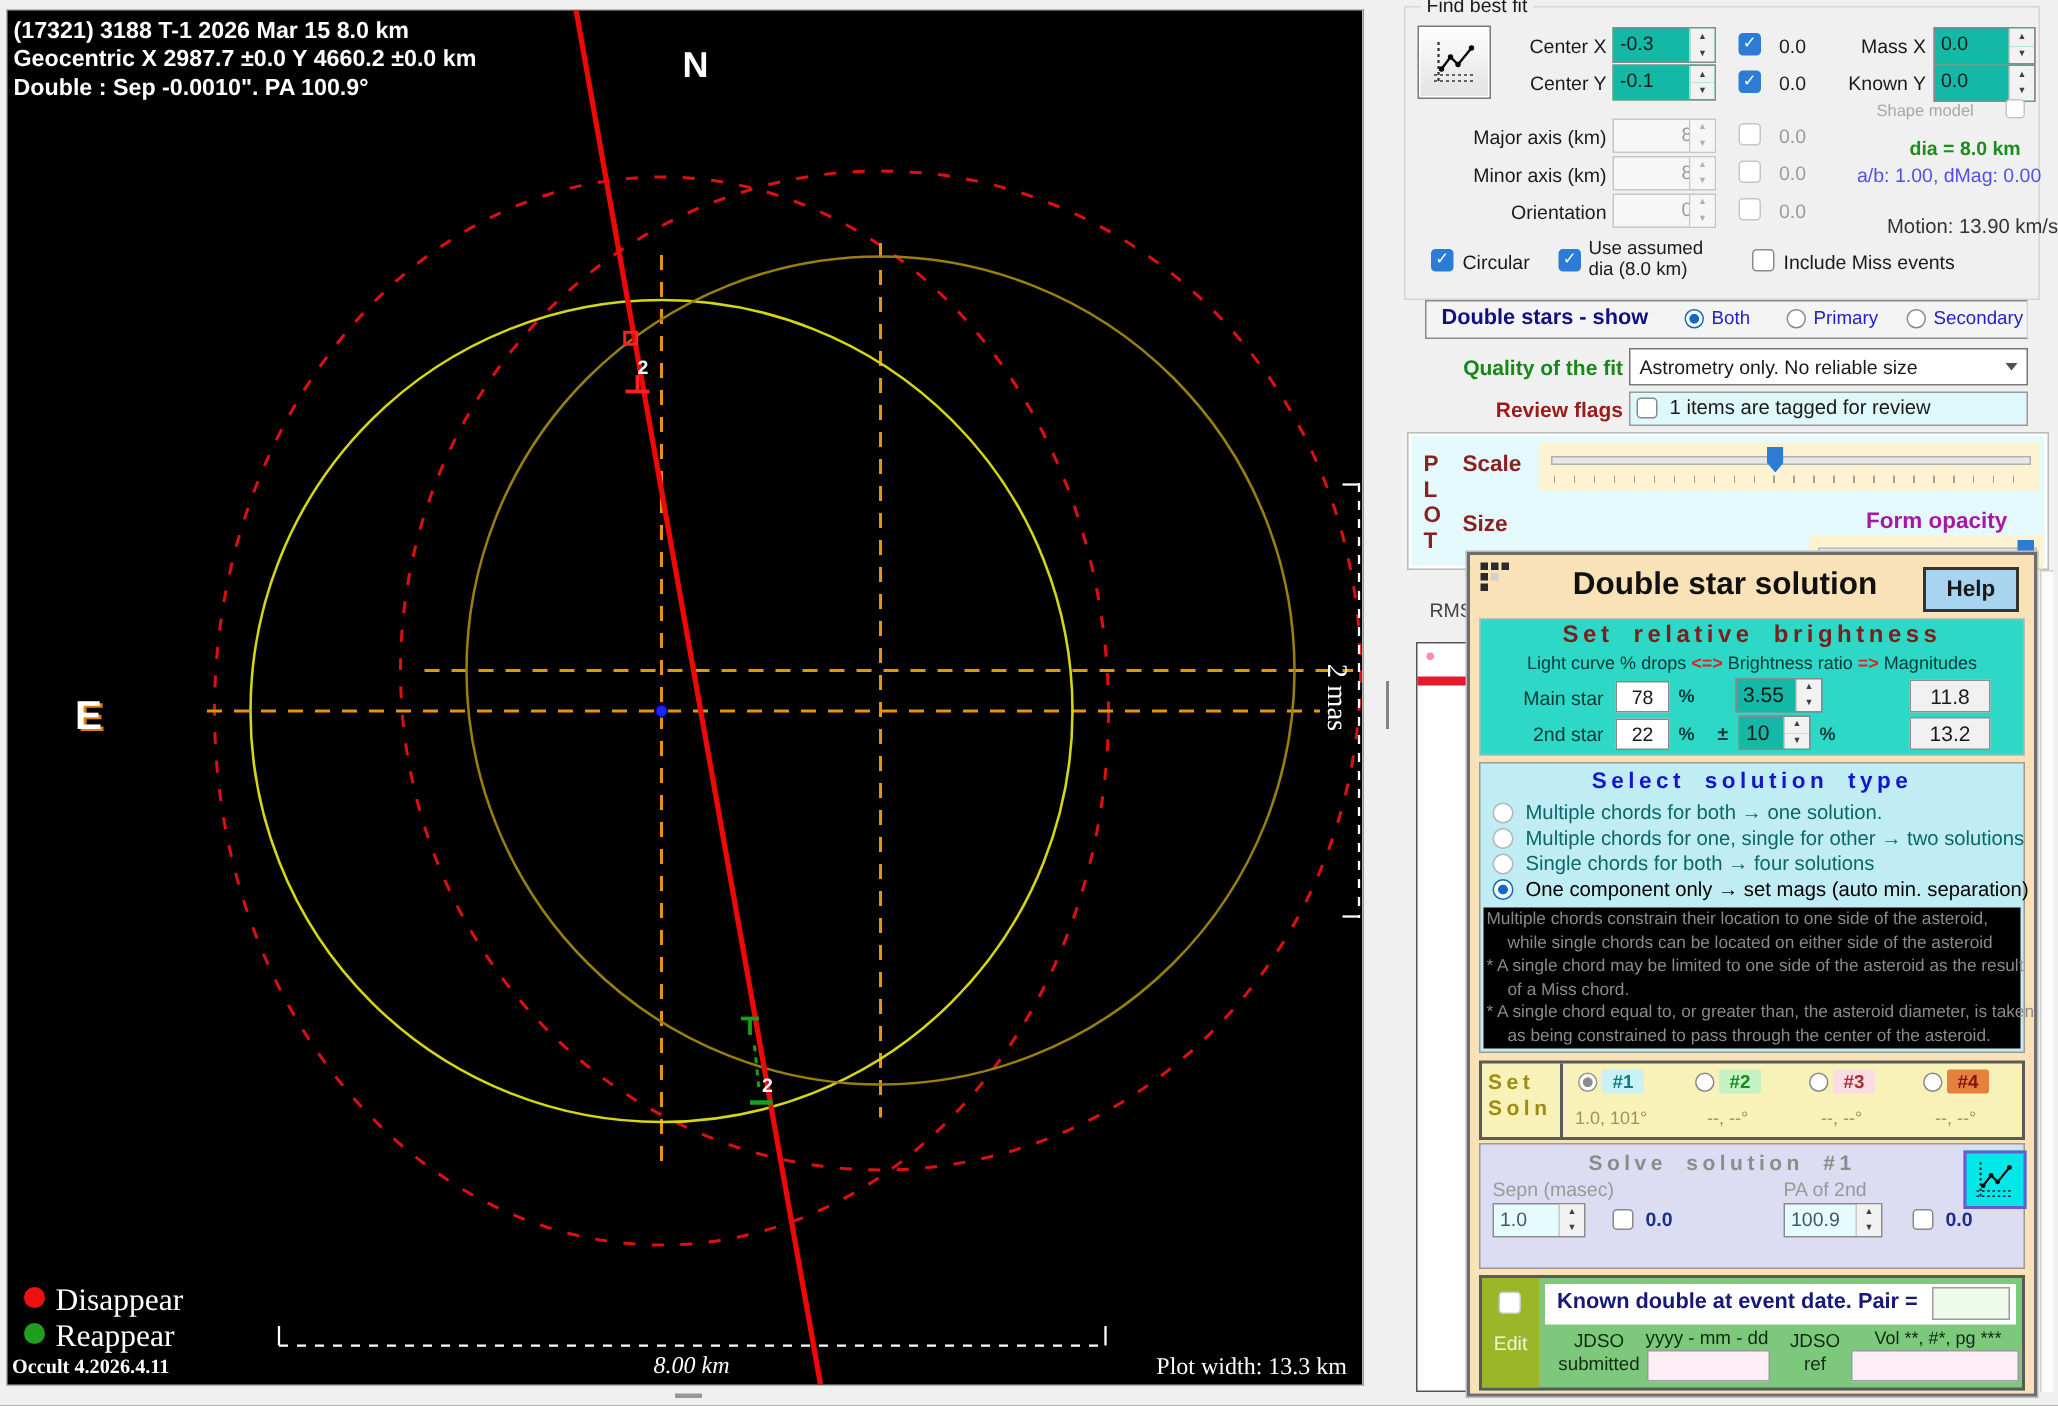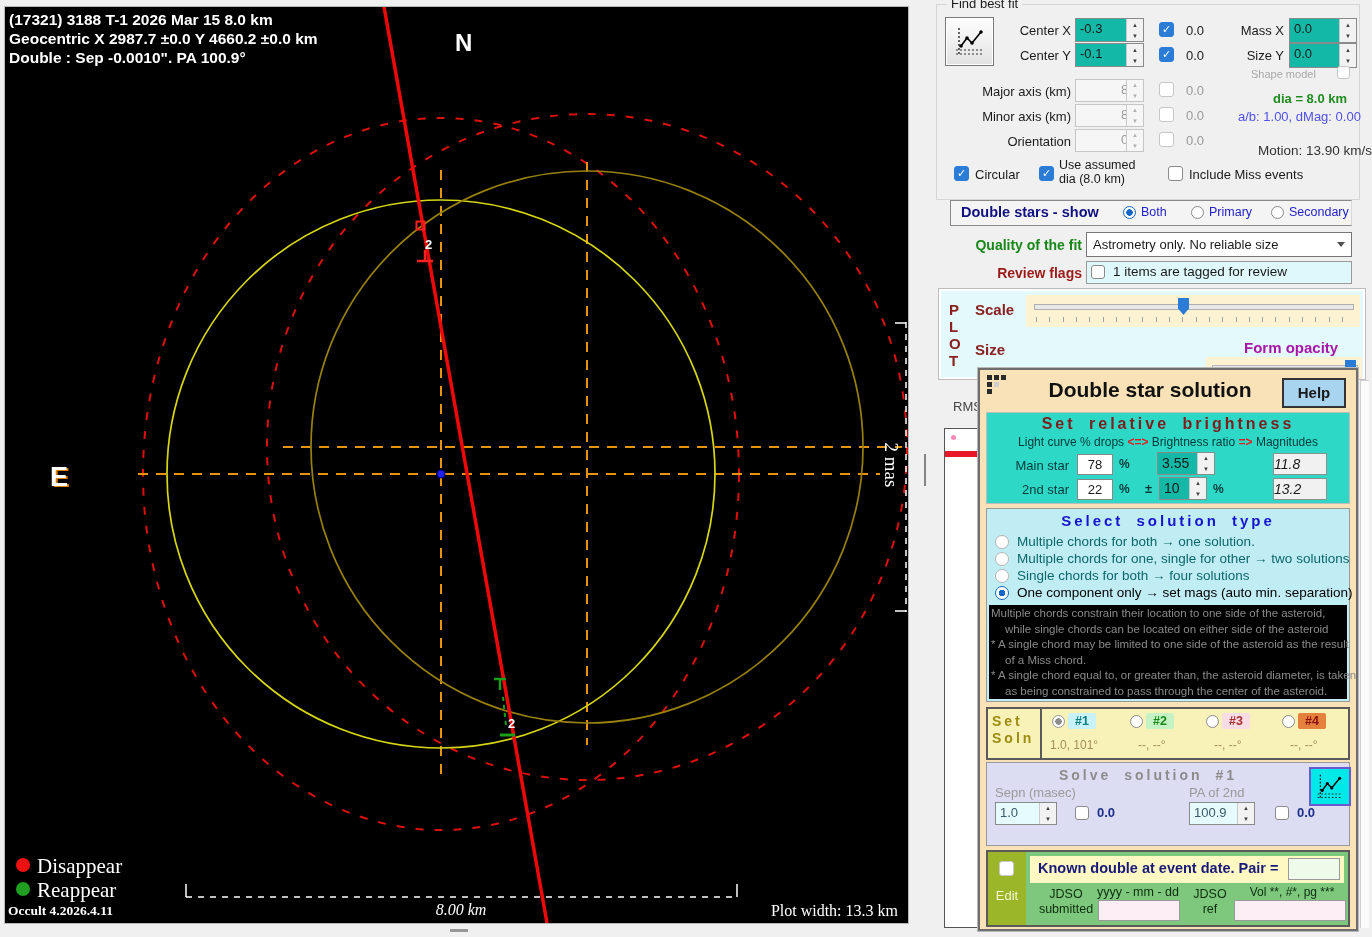--- a/index.html
+++ b/index.html
@@ -20,21 +20,21 @@
   .spinctl.dis{background:#f6f6f6;border-color:#c6c6c6;padding-left:41px;}
   .spinctl.dis .val{color:#9a9a9a;}
   .spinctl.dis .btns div{color:#b0b0b0;background:#f6f6f6;}
   .cb{width:15px;height:15px;background:#fff;border:1px solid #8a8a8a;border-radius:3px;box-sizing:border-box;}
   .cb.on{background:#2b7cd6;border-color:#2b7cd6;}
   .cb.on::after{content:"✓";color:#fff;font-size:11px;display:block;text-align:center;line-height:13px;}
   .cb.dis{border-color:#c6c6c6;}
   .radio{width:13px;height:13px;border-radius:50%;background:#fff;border:1.5px solid #8a8a8a;box-sizing:border-box;}
   .radio.sel{border:1.5px solid #1467c8;background:radial-gradient(circle,#1467c8 0 3px,#fff 3.5px 100%);}
   .radio.selgray{border:1.5px solid #969696;background:radial-gradient(circle,#8c8c8c 0 3px,#fff 3.5px 100%);}
-  .magbox{background:#f1f1f1;border:1px solid #8f8f8f;font-size:14px;line-height:20px;box-sizing:border-box;font-style:italic;}
+  .magbox{background:#f1f1f1;border:1px solid #8f8f8f;text-align:center;font-size:14px;line-height:20px;box-sizing:border-box;}
   .pinkinp{background:#fceef4;border:1px solid #9b9b9b;box-sizing:border-box;}
   .grpbox{border:1px solid #d5d5d5;box-sizing:border-box;}
   .grptitle{position:absolute;top:-9px;left:10px;background:#f0f0f0;padding:0 4px;font-size:13px;}
   .combo{background:#fff;border:1px solid #767676;box-sizing:border-box;display:flex;align-items:center;padding:0 6px;font-size:13px;}
   .combo .chev{margin-left:auto;width:0;height:0;border-left:4px solid transparent;border-right:4px solid transparent;border-top:5px solid #505050;}
   
   .hdr-spaced{font-weight:bold;letter-spacing:3px;word-spacing:6px;text-align:center;}
   .note-line{font-size:11.5px;line-height:15.5px;color:#8a8a8a;white-space:nowrap;}
   .note-line.ind{padding-left:14px;}
   .chip{display:inline-block;font-size:12.5px;font-weight:bold;padding:1px 7px;border-radius:2px;}
@@ -143,21 +143,21 @@
     <div class="abs lbl r" style="left:60px;top:43px;width:74px;">Center Y</div>
     <div class="abs spinctl" style="left:138px;top:38px;width:69px;height:24px;">
       <div class="val">-0.1</div>
       <div class="btns">
           <div class="up"></div>
           <div class="dn"></div>
         </div>
     </div>
     <div class="abs cb on" style="left:222px;top:42px;"></div>
     <div class="abs lbl" style="left:249px;top:43px;">0.0</div>
-    <div class="abs lbl r" style="left:290px;top:43px;width:57px;">Size Y</div>
+    <div class="abs lbl r" style="left:290px;top:43px;width:57px;">Known Y</div>
     <div class="abs spinctl" style="left:352px;top:38px;width:68px;height:25px;">
       <div class="val">0.0</div>
       <div class="btns">
           <div class="up"></div>
           <div class="dn"></div>
         </div>
     </div>
 
     <div class="abs lbl" style="left:314px;top:63px;font-size:11px;color:#a8a8a8;">Shape model</div>
     <div class="abs cb dis" style="left:400px;top:61px;width:13px;height:13px;"></div>
@@ -376,21 +376,21 @@
             <circle cx="27" cy="6" r="1.8" fill="#000"></circle>
         </svg>
       </div>
     </div>
 
     <div class="abs" style="left:6px;top:480px;width:364px;height:77px;background:#7ec87e;border:2px solid #5a5a5a;box-sizing:border-box;">
       <div class="abs" style="left:0;top:0;width:38px;height:73px;background:#9cb629;">
         <div class="abs cb" style="left:11px;top:9px;border-color:#c8c8c8;"></div>
         <div class="abs" style="left:0;top:36px;width:38px;text-align:center;color:#f5f5d0;font-size:13px;">Edit</div>
       </div>
-      <div class="abs" style="left:42px;top:4px;width:314px;height:27px;background:#fef9c3;">
+      <div class="abs" style="left:42px;top:4px;width:314px;height:27px;background:#ffffff;">
         <div class="abs lbl" style="left:8px;top:4px;color:#181878;font-weight:bold;font-size:14.5px;">Known double at event date.  Pair =</div>
         <div class="abs" style="right:4px;top:2px;width:52px;height:22px;background:#eefbea;border:1px solid #9b9b9b;box-sizing:border-box;"></div>
       </div>
       <div class="abs" style="left:46px;top:35px;width:64px;text-align:center;color:#0d2d0d;font-size:12.5px;line-height:15px;">
         <div>JDSO</div>
           <div>submitted</div>
       </div>
       <div class="abs" style="left:108px;top:33px;width:84px;text-align:center;color:#0d2d0d;font-size:12.5px;">yyyy - mm - dd</div>
       <div class="abs pinkinp" style="left:110px;top:48px;width:82px;height:21px;"></div>
       <div class="abs" style="left:198px;top:35px;width:48px;text-align:center;color:#0d2d0d;font-size:12.5px;line-height:15px;">

